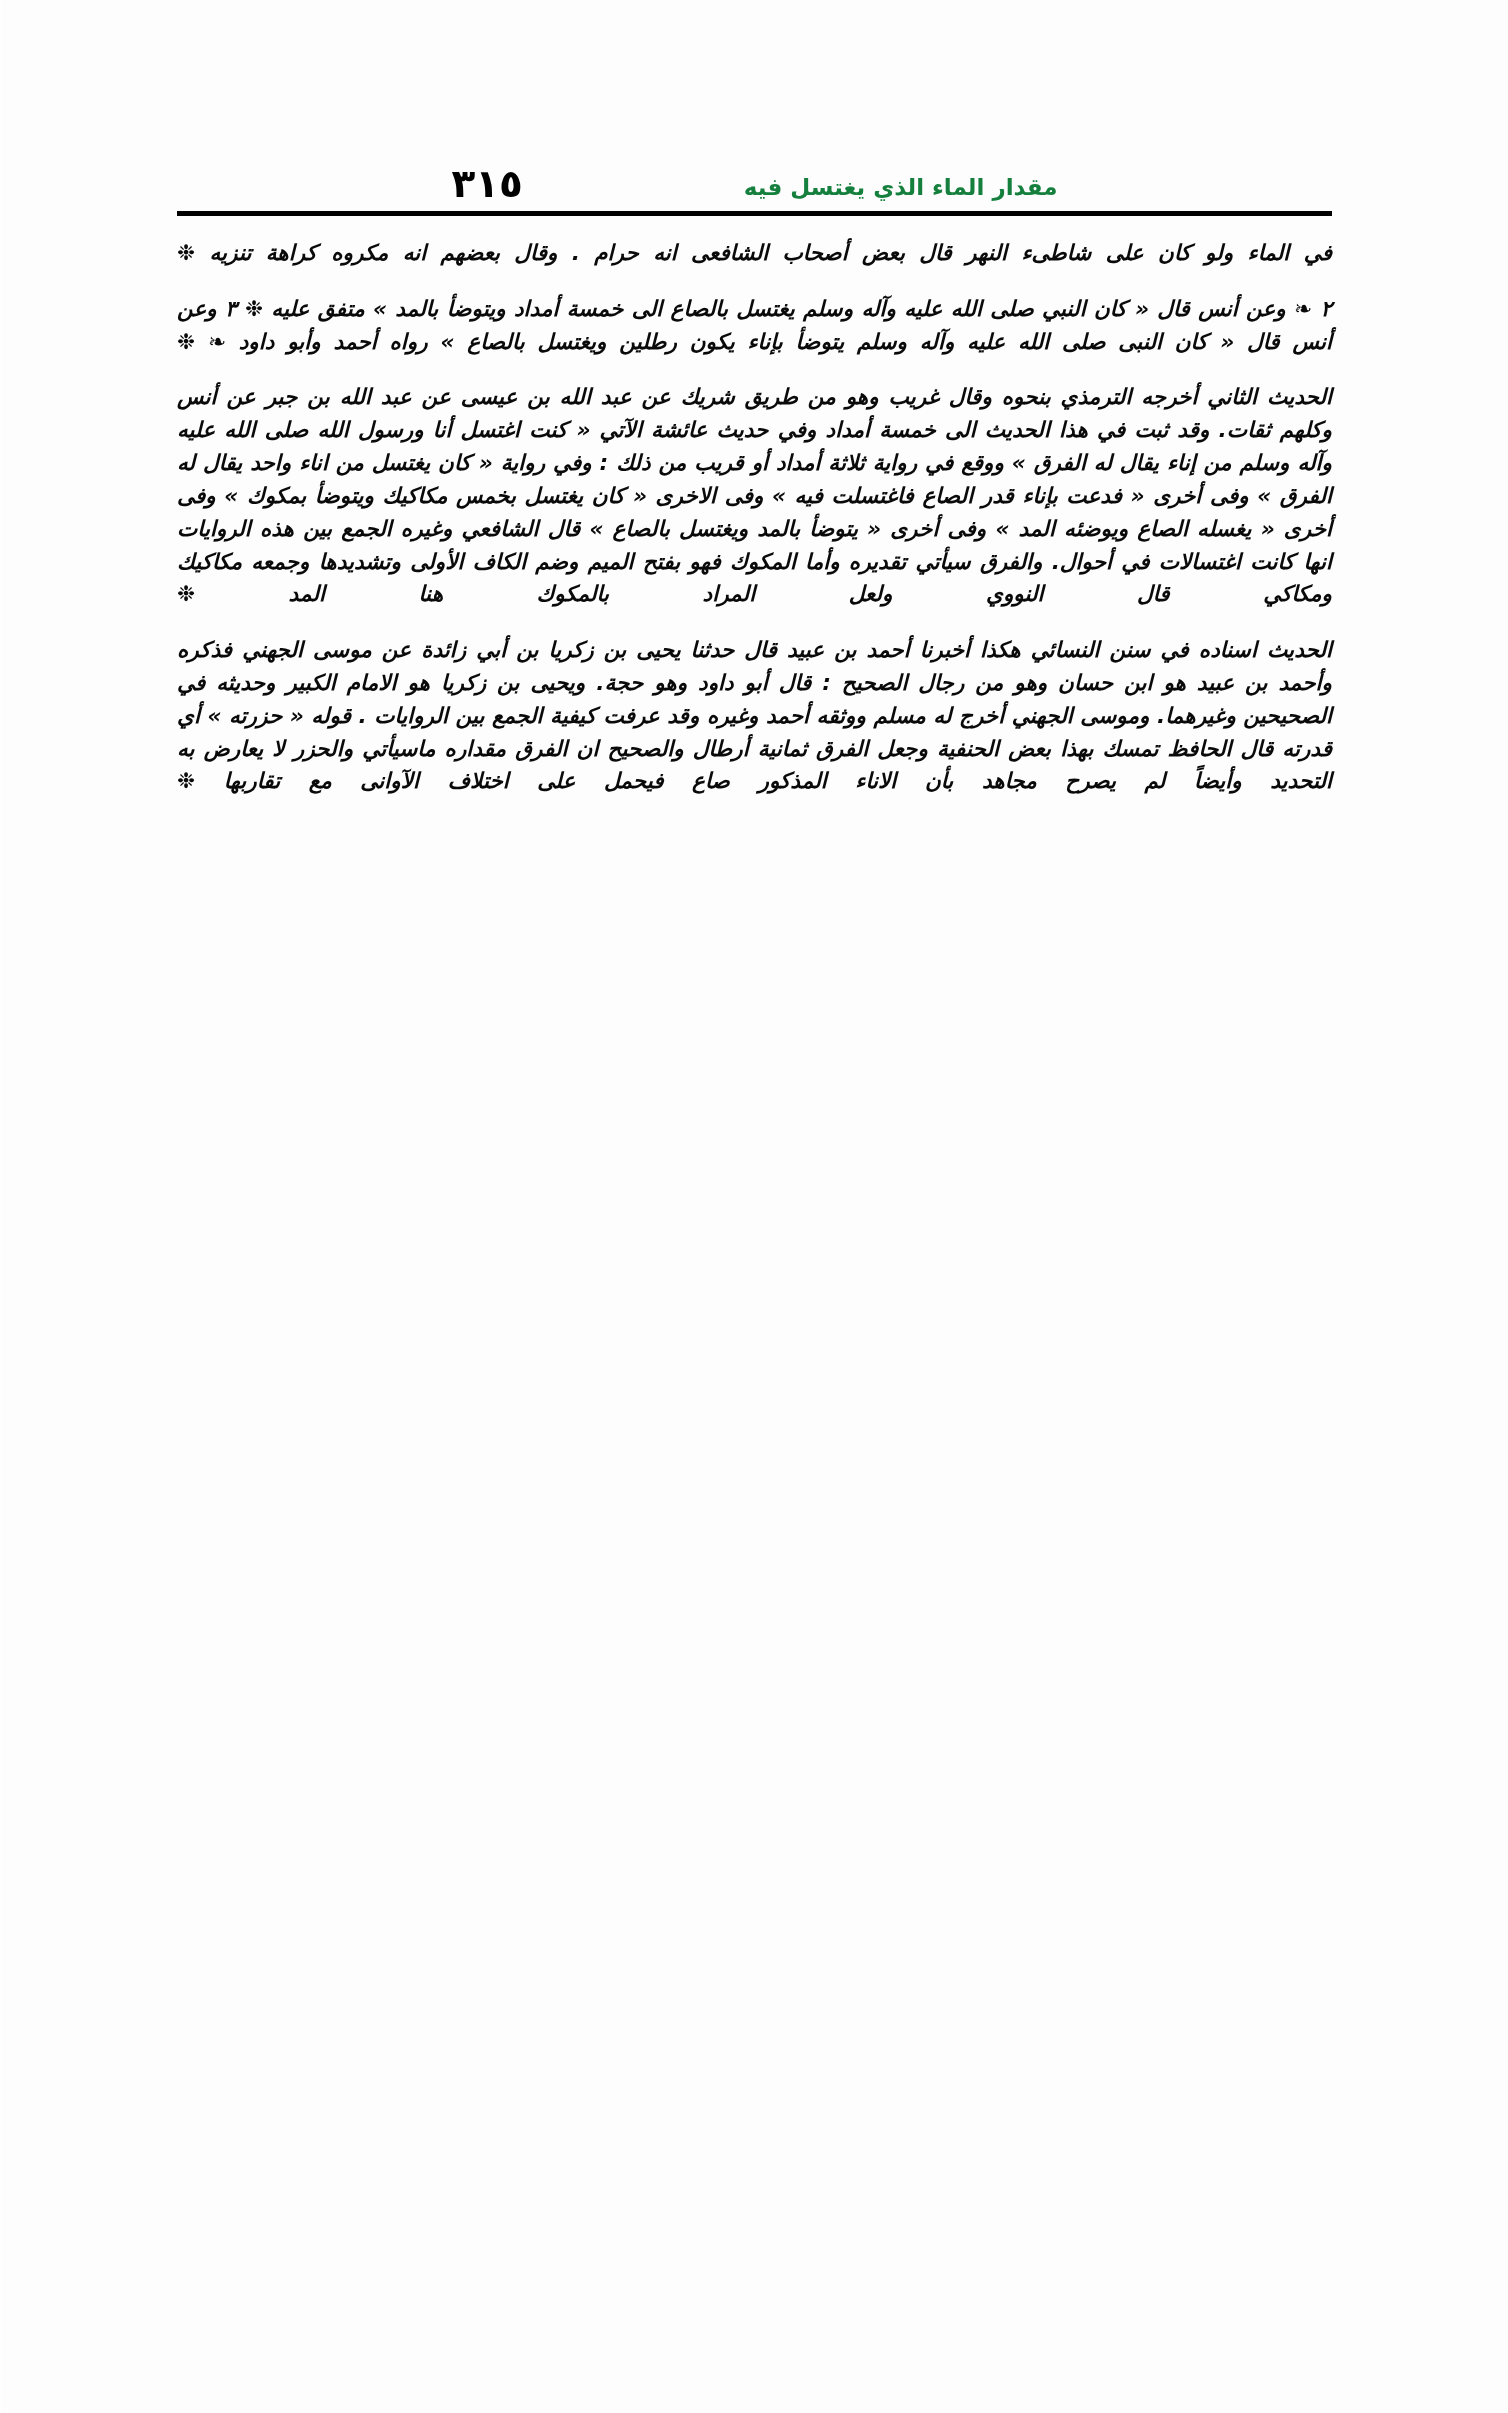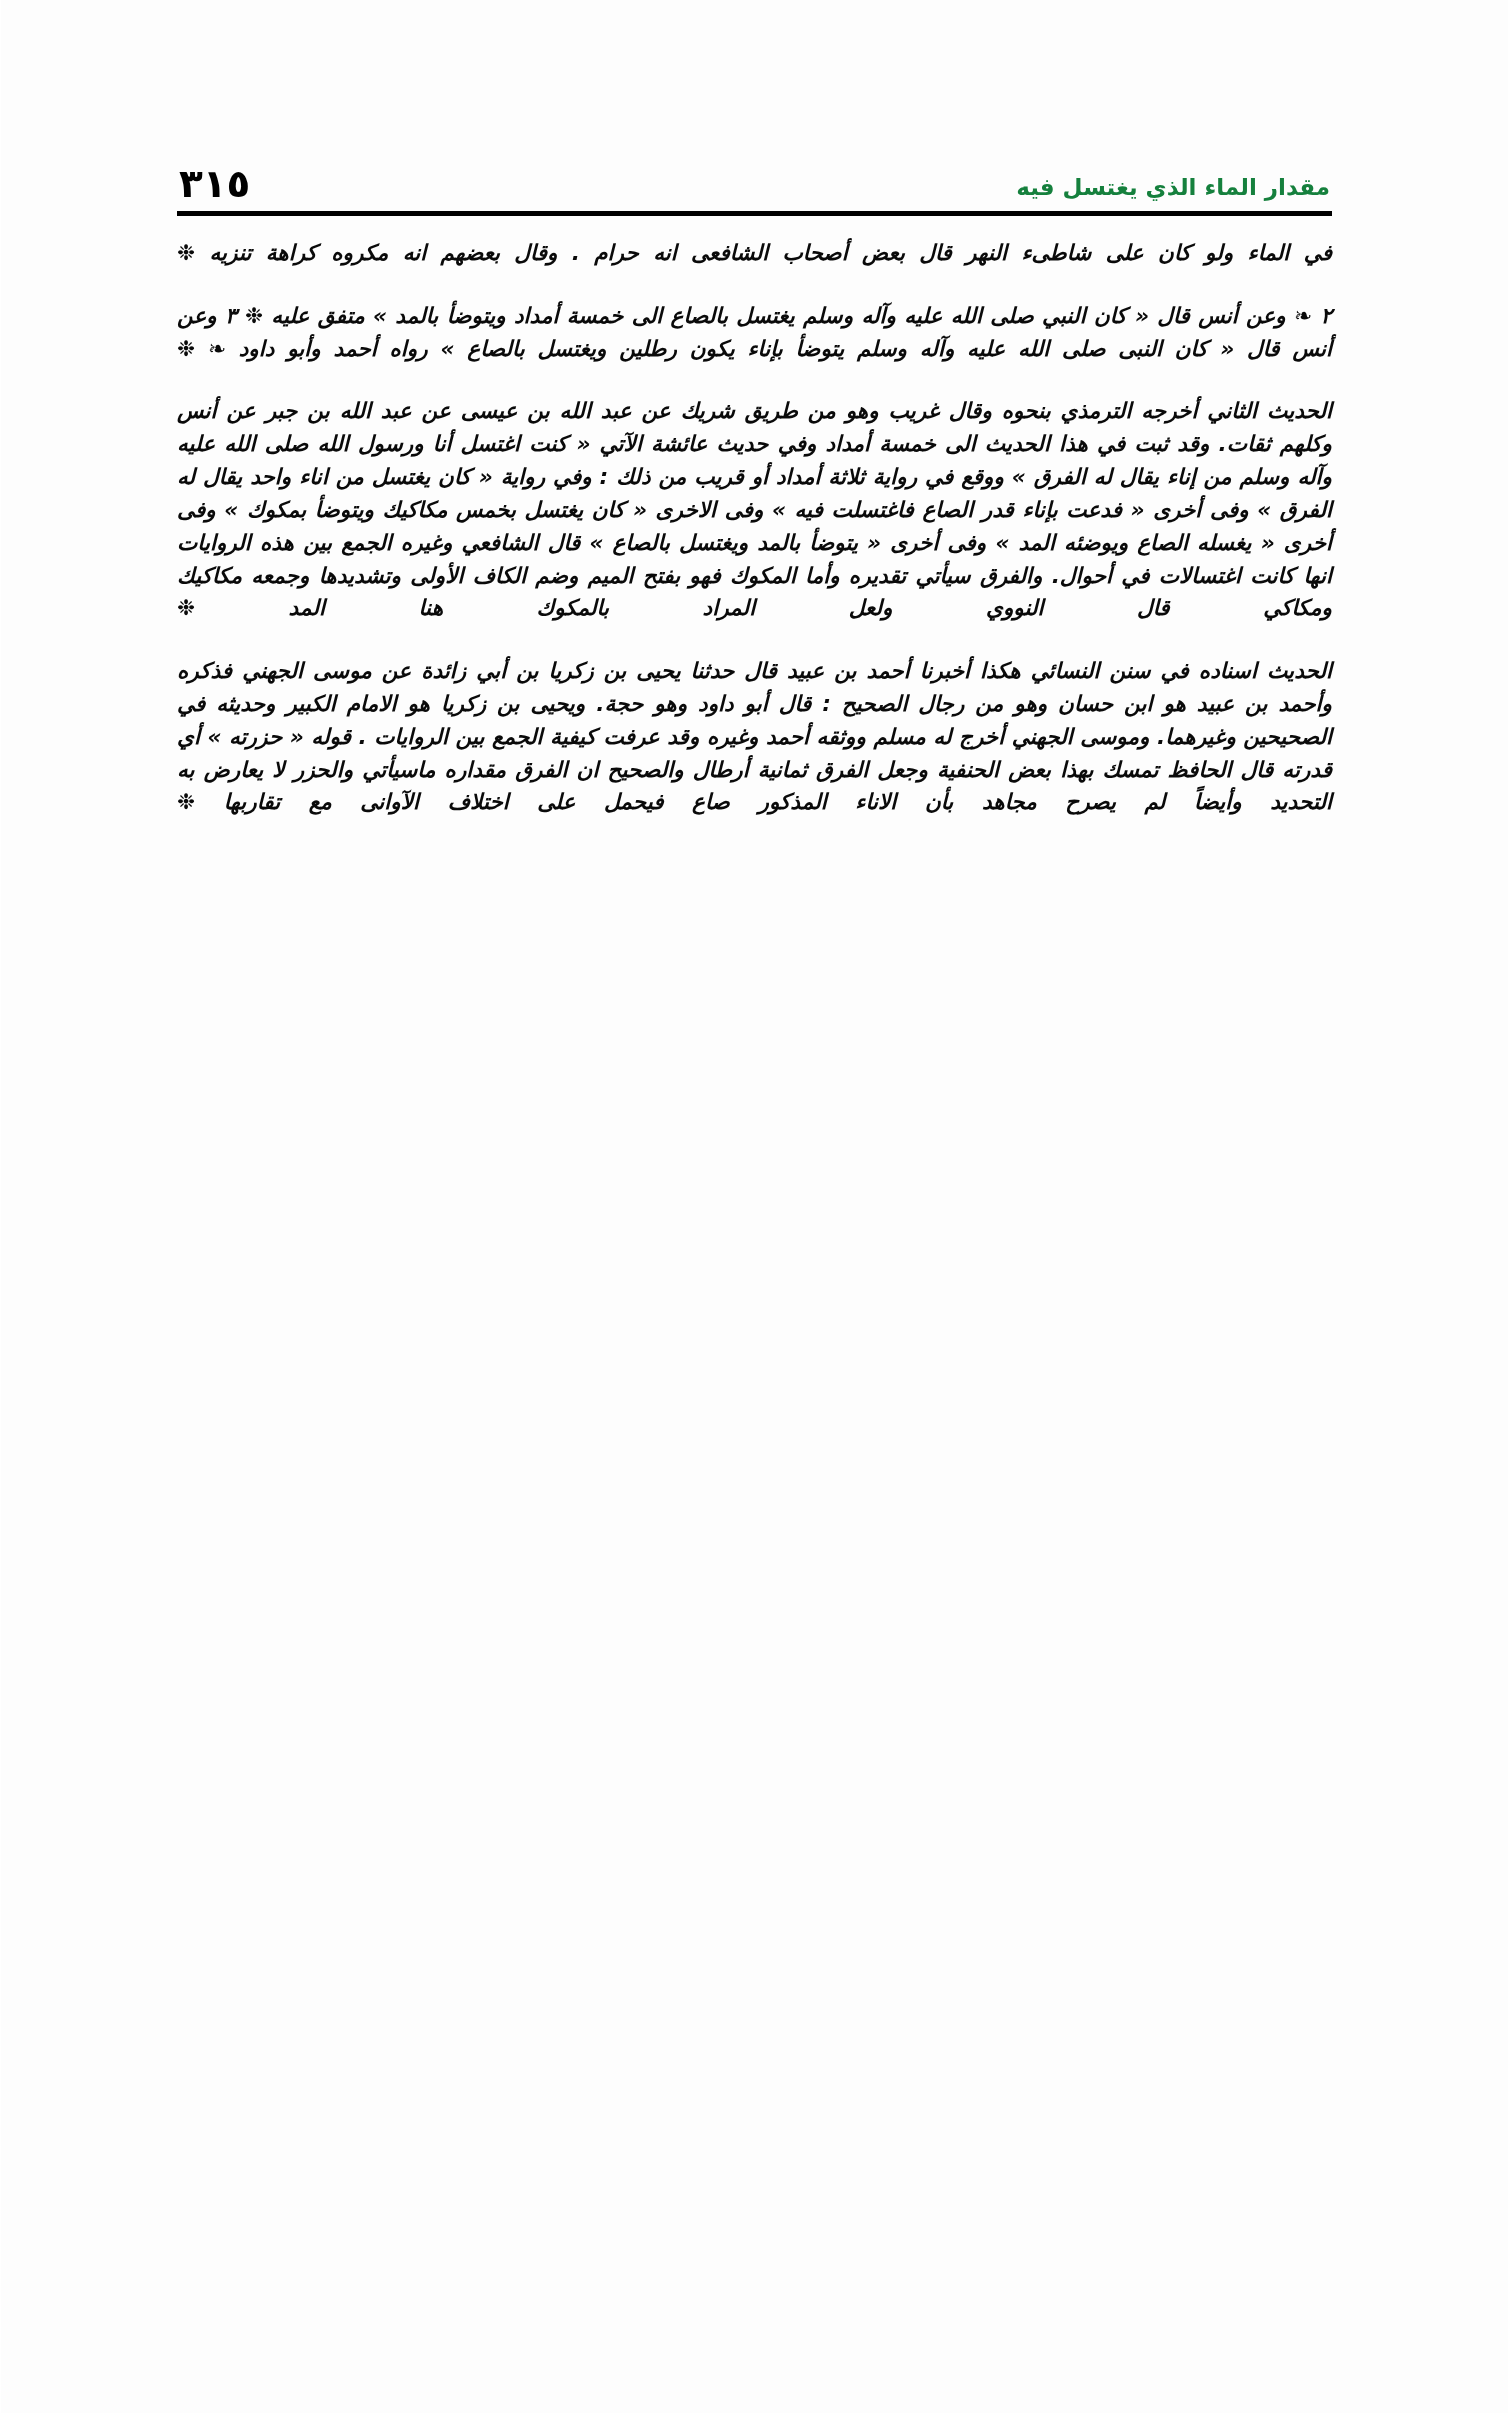--- a/index.html
+++ b/index.html
@@ -25,21 +25,21 @@
 
   
   .header {
     position: absolute;
     top: 151px;
     right: 179px;
     left: 179px;
     display: flex;
     flex-direction: row-reverse;
     align-items: flex-end;
-    justify-content: space-between;
+    justify-content: center;
     height: 55px;
   }
   .page-number {
     font-family: "DejaVu Sans", sans-serif;
     font-size: 39px;
     font-weight: 700;
     letter-spacing: 1px;
     line-height: 1;
     padding-bottom: 3px;
     color: #000;
@@ -75,21 +75,21 @@
     margin: 0 0 3px 0;
     font-size: 21.6px;
     line-height: 1.52;
     text-align: justify;
     text-align-last: right;
     font-family: "DejaVu Sans", sans-serif;
     font-weight: 600;
     color: #0a0a0a;
   }
   .para.gap {
-    margin-top: 30px;
+    margin-top: 23px;
   }
   .para.stretch {
     text-align-last: justify;
     font-style: italic;
   }
 </style>
 </head>
 <body>
 
 <div class="page">

